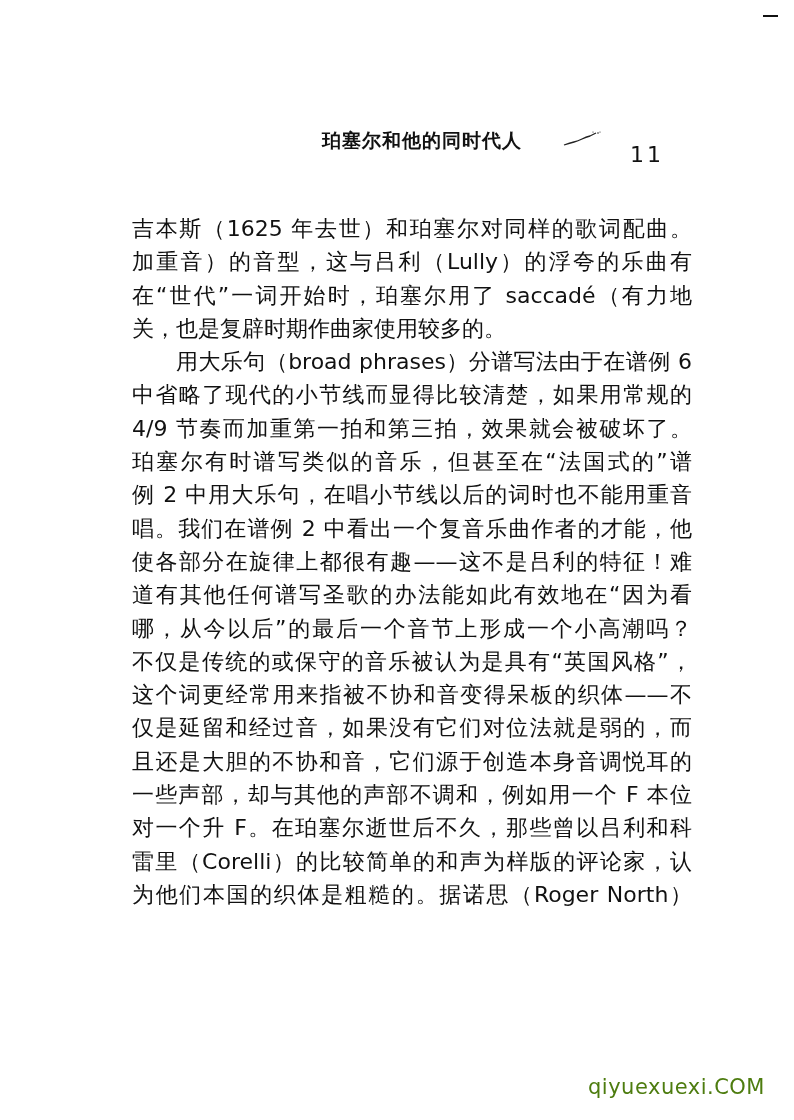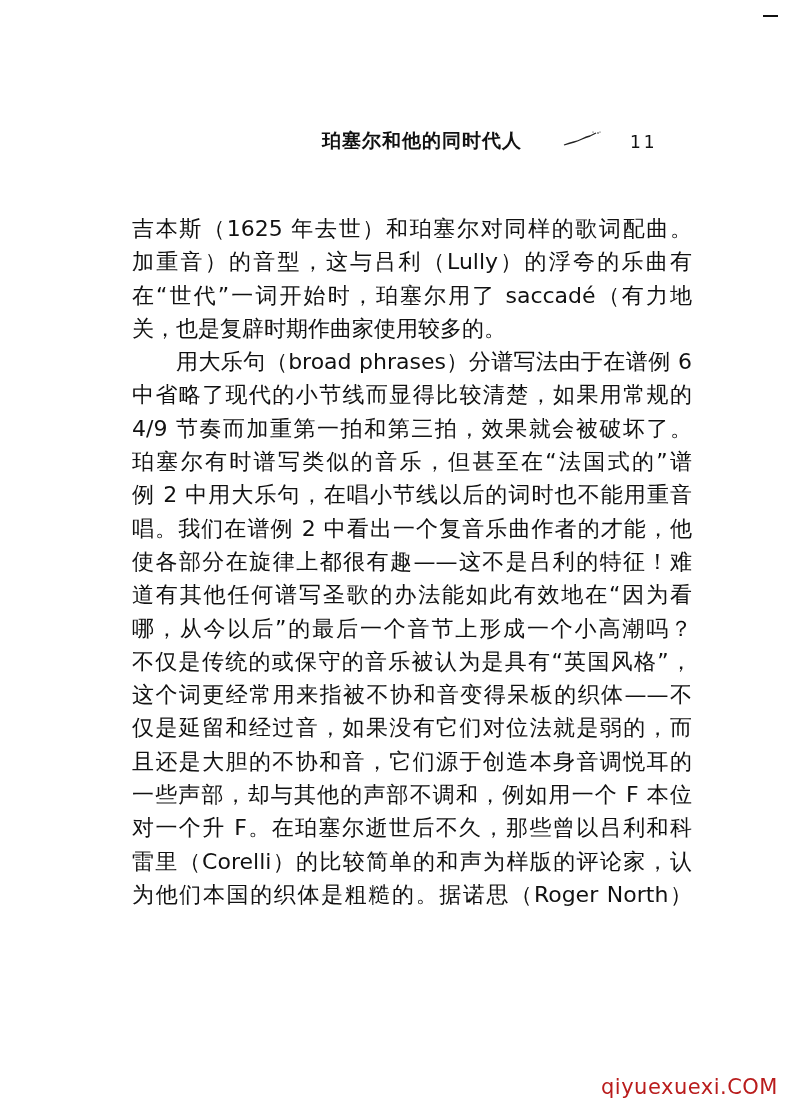--- a/index.html
+++ b/index.html
@@ -3,28 +3,28 @@
 <meta charset="utf-8">
 <style>
   html, body { margin: 0; padding: 0; background: #ffffff; }
   body { width: 794px; height: 1120px; position: relative; overflow: hidden;
          font-family: "DejaVu Serif", "Liberation Serif", serif; color: #111111; }
   .corner-mark { position: absolute; left: 763px; top: 15px; width: 15px; height: 2px; background: #111; }
   .running-head { position: absolute; top: 128px; left: 300px; width: 360px; height: 30px; }
   .rh-title { position: absolute; left: 2px; top: 0; font-size: 19px; font-weight: bold;
               font-family: "DejaVu Sans", sans-serif; letter-spacing: 1px; white-space: nowrap; margin-left: 20px; }
   .rh-ornament { position: absolute; left: 262px; top: 2px; width: 40px; height: 18px; }
-  .rh-page { position: absolute; left: 330px; top: 4px; font-size: 17px;
+  .rh-page { position: absolute; left: 330px; top: 14px; font-size: 22px;
              font-family: "DejaVu Sans", sans-serif; letter-spacing: 3px; }
   .body-text { position: absolute; left: 132px; top: 212px; width: 560px; }
   .line { font-size: 22px; line-height: 33.3px; height: 33.3px; white-space: nowrap;
           font-family: "DejaVu Sans", sans-serif; text-align: justify; text-align-last: justify; }
   .line.last { text-align-last: left; }
   .line.indent { padding-left: 44px; }
-  .watermark { position: absolute; left: 601px; top: 1075px; font-size: 21px; color: #b91c1c;
+  .watermark { position: absolute; left: 588px; top: 1075px; font-size: 21px; color: #4d7c0f;
                font-family: "DejaVu Sans", sans-serif; letter-spacing: 0.5px; }
 </style>
 </head>
 <body>
 
 <div class="corner-mark"></div>
 
 <div class="running-head">
   <span class="rh-title">珀塞尔和他的同时代人</span>
   <svg class="rh-ornament" viewBox="0 0 40 18">

